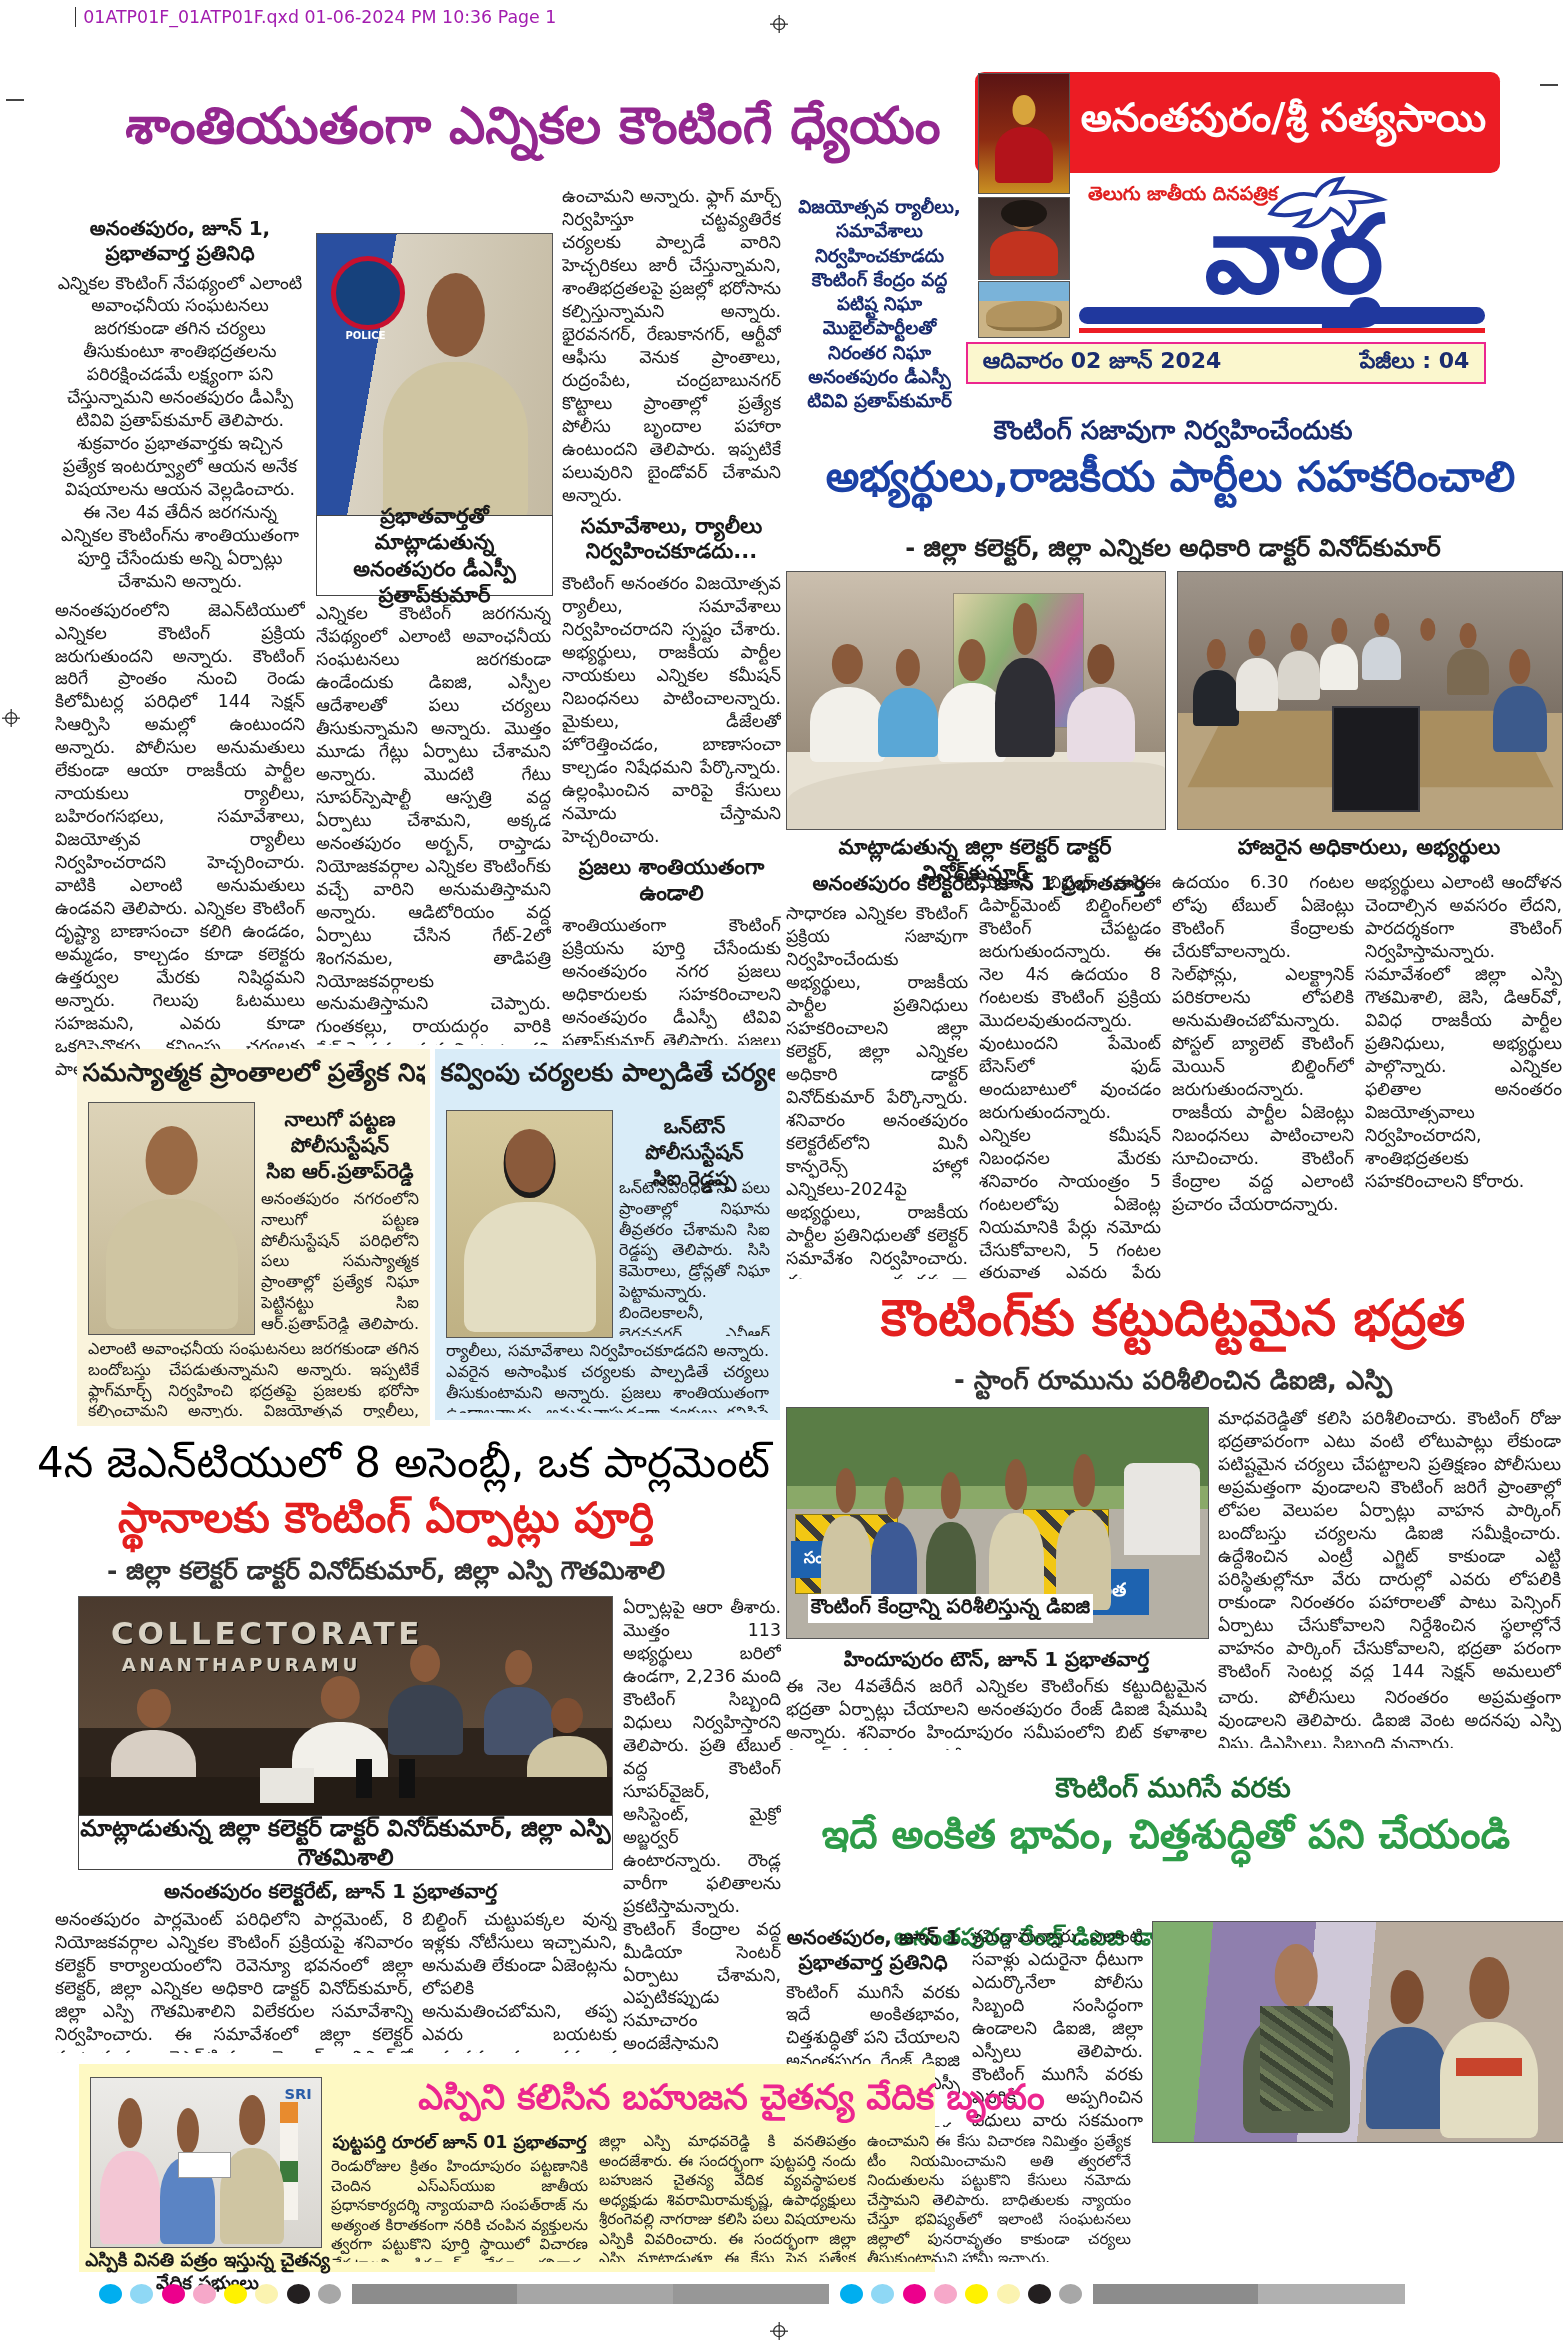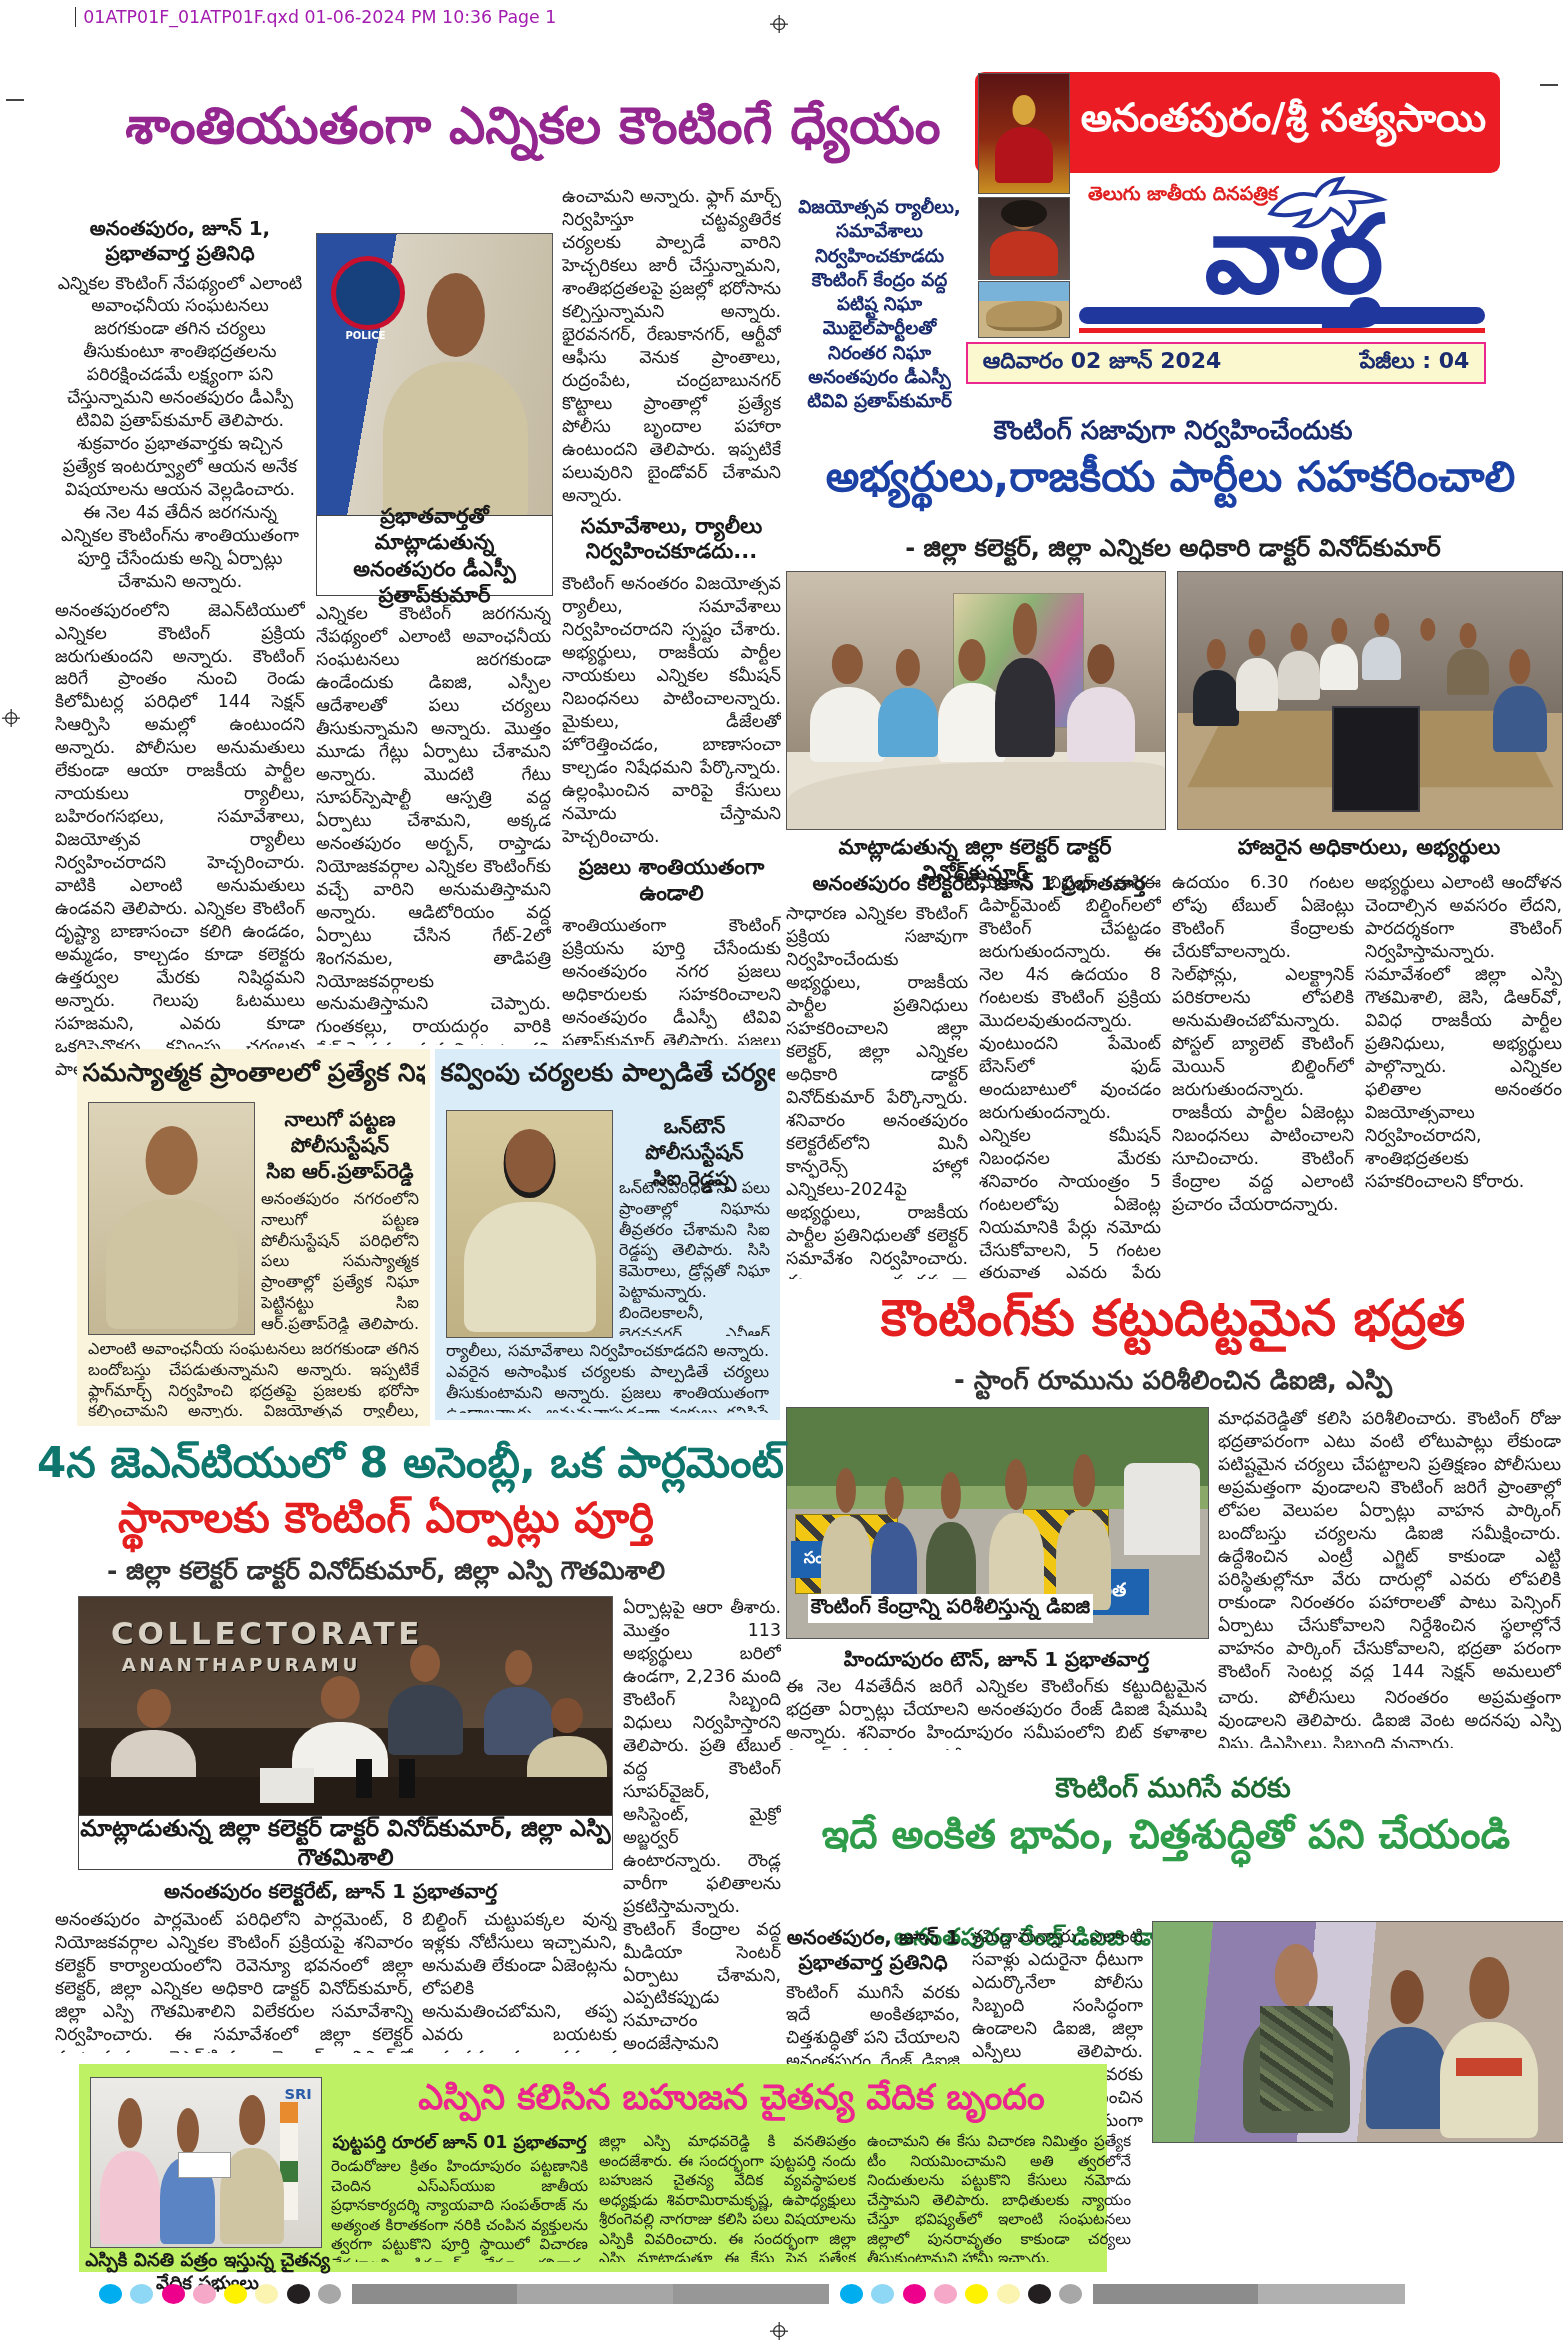--- a/index.html
+++ b/index.html
@@ -242,21 +242,21 @@
   <div class="abs clip bt j" style="left:972px;top:1925px;width:171px;height:202px;">శ్రమిద్దామన్నారు. ఎలాంటి సవాళ్లు ఎదురైనా ధీటుగా ఎదుర్కొనేలా పోలీసు సిబ్బంది సంసిద్ధంగా ఉండాలని డిఐజి, జిల్లా ఎస్పీలు తెలిపారు. కౌంటింగ్ ముగిసే వరకు ఎవరికీ అప్పగించిన విధులు వారు సక్రమంగా సమర్థవంతంగా నిర్వహించాలి, జెఎన్‌టియు, పరిసరాలను డిఐజి, ఎస్పీలు పరిశీలించారు.</div>
 
   <div class="photo" style="left:1152px;top:1921px;width:410px;height:220px;background:linear-gradient(95deg,#7fae6e 0 14%,#8f7fae 14% 38%,#cfc8d8 38% 52%,#b9ac9e 52%);">
     <i class="sil" style="left:22%;top:10%;width:26%;height:86%;--skin:#a8795a;--shirt:#57624a;"></i>
     <i class="abs" style="left:26%;top:38%;width:18%;height:48%;background:repeating-linear-gradient(35deg,#57624a 0 7.3px,#3c4534 7.3px 13px,#6d7a58 13px 18.4px);"></i>
     <i class="sil" style="left:52%;top:22%;width:20%;height:72%;--skin:#7d4e32;--shirt:#3c5a8c;"></i>
     <i class="sil" style="left:70%;top:16%;width:24%;height:82%;--skin:#8a5a3b;--shirt:#e3ddc2;"></i>
     <i class="abs" style="left:74%;top:62%;width:16%;height:8%;background:#c8442c;"></i>
   </div>
 
-  <div class="abs c" style="left:37px;top:1438px;width:698px;height:53px;font-size:42px;font-weight:700;color:#0f766e;white-space:nowrap;">4న జెఎన్‌టియులో 8 అసెంబ్లీ, ఒక పార్లమెంట్</div>
+  <div class="abs c" style="left:37px;top:1438px;width:698px;height:53px;font-size:42px;font-weight:400;color:#000000;white-space:nowrap;">4న జెఎన్‌టియులో 8 అసెంబ్లీ, ఒక పార్లమెంట్</div>
   <div class="abs c" style="left:37px;top:1493px;width:698px;height:53px;font-size:42px;font-weight:800;color:#E3201F;white-space:nowrap;">స్థానాలకు కౌంటింగ్ ఏర్పాట్లు పూర్తి</div>
   <div class="abs c" style="left:37px;top:1556px;width:698px;height:31px;font-size:25px;font-weight:bold;color:#333;">- జిల్లా కలెక్టర్ డాక్టర్ వినోద్‌కుమార్, జిల్లా ఎస్పి గౌతమిశాలి</div>
 
   <div class="photo" style="left:78px;top:1596px;width:533px;height:219px;background:linear-gradient(#4a3a2e,#5d4a39 60%,#2e241c 60%);">
     <div class="abs metaltext" style="left:6%;top:8%;font-size:31px;">COLLECTORATE</div>
     <div class="abs metaltext" style="left:8%;top:26%;font-size:18.4px;">ANANTHAPURAMU</div>
     <i class="sil" style="left:6%;top:42%;width:16%;height:52%;--shirt:#d8cfc4;"></i>
     <i class="sil" style="left:40%;top:36%;width:18%;height:58%;--shirt:#f2f0ea;"></i>
     <i class="sil" style="left:58%;top:22%;width:14%;height:50%;--shirt:#3a4250;"></i>
     <i class="sil" style="left:76%;top:24%;width:13%;height:48%;--shirt:#46526b;"></i>
@@ -267,21 +267,21 @@
     <i class="abs" style="left:60%;bottom:8%;width:3%;height:18%;background:#111;"></i>
   </div>
   <div class="capbox" style="left:78px;top:1815px;width:533px;height:53px;">
     <div class="cap" style="font-size:23px;">మాట్లాడుతున్న జిల్లా కలెక్టర్ డాక్టర్ వినోద్‌కుమార్, జిల్లా ఎస్పి గౌతమిశాలి</div>
   </div>
   <div class="abs clip bt j" style="left:623px;top:1596px;width:158px;height:455px;">ఏర్పాట్లపై ఆరా తీశారు. మొత్తం 113 అభ్యర్థులు బరిలో ఉండగా, 2,236 మంది కౌంటింగ్ సిబ్బంది విధులు నిర్వహిస్తారని తెలిపారు. ప్రతి టేబుల్ వద్ద కౌంటింగ్ సూపర్‌వైజర్, అసిస్టెంట్, మైక్రో అబ్జర్వర్ ఉంటారన్నారు. రౌండ్ల వారీగా ఫలితాలను ప్రకటిస్తామన్నారు. కౌంటింగ్ కేంద్రాల వద్ద మీడియా సెంటర్ ఏర్పాటు చేశామని, ఎప్పటికప్పుడు సమాచారం అందజేస్తామని వెల్లడించారు. అనుమతి పాసులు ఉన్న వారినే లోపలికి అనుమతిస్తామన్నారు.</div>
   <div class="abs dl" style="left:55px;top:1879px;width:551px;">అనంతపురం కలెక్టరేట్, జూన్ 1 ప్రభాతవార్త</div>
   <div class="abs clip bt j" style="left:55px;top:1908px;width:358px;height:145px;">అనంతపురం పార్లమెంట్ పరిధిలోని పార్లమెంట్, 8 నియోజకవర్గాల ఎన్నికల కౌంటింగ్ ప్రక్రియపై శనివారం కలెక్టర్ కార్యాలయంలోని రెవెన్యూ భవనంలో జిల్లా కలెక్టర్, జిల్లా ఎన్నికల అధికారి డాక్టర్ వినోద్‌కుమార్, జిల్లా ఎస్పి గౌతమిశాలిని విలేకరుల సమావేశాన్ని నిర్వహించారు. ఈ సమావేశంలో జిల్లా కలెక్టర్ మాట్లాడుతూ జెఎన్‌టియు మెయిన్ బిల్డింగ్‌లో తాడిపత్రి, గుంతకల్లు, రాయదుర్గం అసెంబ్లీ నియోజకవర్గాలు, పార్లమెంట్ పోస్టల్ బ్యాలెట్ కౌంటింగ్ ప్రక్రియ నిర్వహిస్తున్నామని తెలిపారు. అనంతపురం అర్బన్, రాప్తాడు నియోజకవర్గాలకు ఈసిఈ డిపార్ట్‌మెంట్‌లో కౌంటింగ్, అడ్మినిస్ట్రేషన్ బిల్డింగ్‌లో ఉరవకొండ, శింగనమల, కళ్యాణదుర్గం</div>
   <div class="abs clip bt j" style="left:422px;top:1908px;width:195px;height:145px;">బిల్డింగ్ చుట్టుపక్కల వున్న ఇళ్లకు నోటీసులు ఇచ్చామని, అనుమతి లేకుండా ఏజెంట్లను లోపలికి అనుమతించబోమని, తప్ప ఎవరు బయటకు రాకూడదన్నారు. తరువాత ఆరు వేల మంది బైండోవర్ చేశామని, జిల్లాలో బయటి వ్యక్తులు వుండకూడదని స్పష్టం చేశామన్నారు. శాంతిభద్రతలకు భంగం కలిగిస్తే ఉపేక్షించేదిలేదని ఎస్పి పేర్కొన్నారు. గెలుపోటములు సహజమేనని అన్ని రాజకీయ పార్టీలు అధికారులతో సమన్వయంగా వుండాలని కోరారు.</div>
 
-  <div class="abs" style="left:79px;top:2064px;width:1028px;height:208px;background:#bef264;">
+  <div class="abs" style="left:79px;top:2064px;width:856px;height:208px;background:#fef9c3;">
     <div class="photo" style="left:11px;top:13px;width:230px;height:169px;background:linear-gradient(#ecebe8,#d8d5cf);">
       <span class="abs" style="right:4%;top:4%;font-size:14.7px;font-weight:bold;color:#2a5ca8;">SRI</span>
       <i class="abs" style="right:10%;top:14%;width:8%;height:70%;background:linear-gradient(#e88b2e 0 18%,#f5f2ec 18% 50%,#3c7a3c 50% 68%,#f5f2ec 68%);"></i>
       <i class="sil" style="left:4%;top:12%;width:26%;height:86%;--shirt:#f3c6d4;"></i>
       <i class="sil" style="left:30%;top:18%;width:24%;height:80%;--shirt:#5b84c4;"></i>
       <i class="sil" style="left:56%;top:10%;width:28%;height:88%;--shirt:#cfc5a2;"></i>
       <i class="abs" style="left:38%;top:44%;width:22%;height:14%;background:#fff;border:0.9px solid #999;"></i>
     </div>
     <div class="abs cap" style="left:0px;top:184px;width:257px;font-size:18.4px;">ఎస్పికి వినతి పత్రం ఇస్తున్న చైతన్య వేదిక సభ్యులు</div>
     <div class="abs c clip" style="left:252px;top:13px;width:801px;height:48px;font-size:35px;font-weight:800;color:#EC268F;white-space:nowrap;">ఎస్పిని కలిసిన బహుజన చైతన్య వేదిక బృందం</div>

